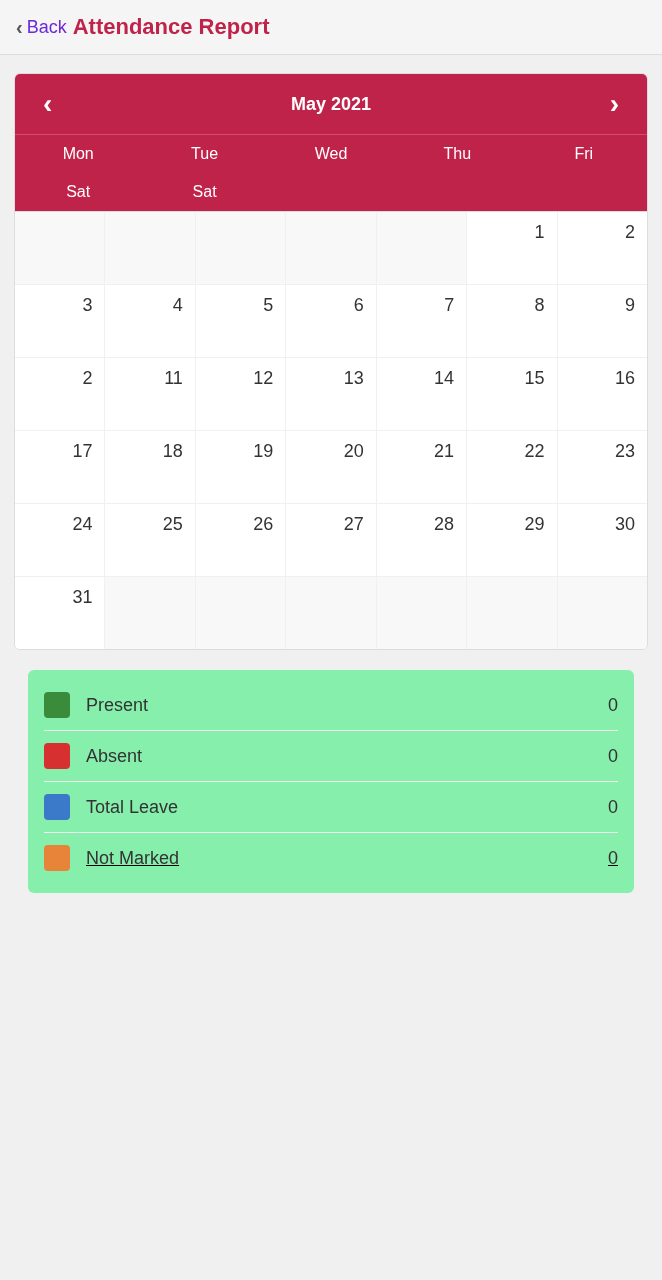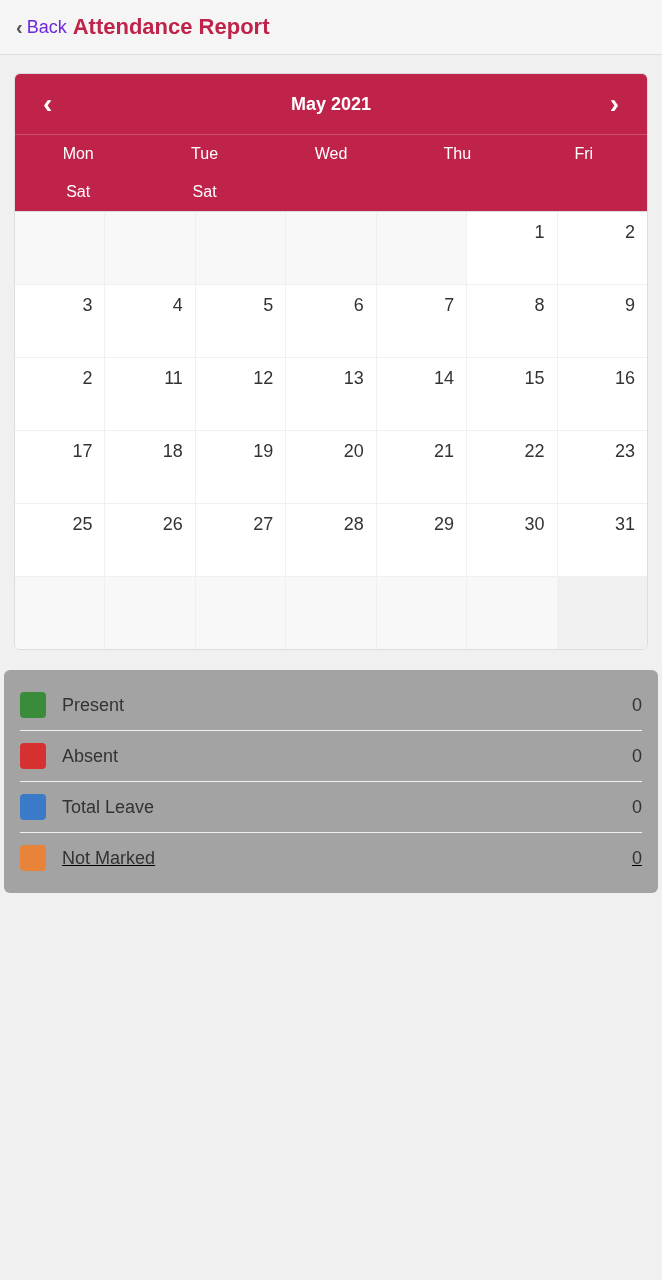--- a/index.html
+++ b/index.html
@@ -108,22 +108,22 @@
       padding: 10px 12px 0 0;
       font-size: 18px;
       color: #333;
     }
     .cal-cell.empty {
       background: #f8f8f8;
     }
 
     
     .legend {
-      margin: 20px 4px;
-      background: #a3a3a3;
+      margin: 20px 28px;
+      background: #86efac;
       border-radius: 6px;
       padding: 10px 16px;
     }
     .legend-item {
       display: flex;
       align-items: center;
       padding: 12px 0;
       border-bottom: 1px solid #f0f0f0;
     }
     .legend-item:last-child {
@@ -199,20 +199,21 @@
       <div class="cal-cell">14</div>
       <div class="cal-cell">15</div>
       <div class="cal-cell">16</div>
       <div class="cal-cell">17</div>
       <div class="cal-cell">18</div>
       <div class="cal-cell">19</div>
       <div class="cal-cell">20</div>
       <div class="cal-cell">21</div>
       <div class="cal-cell">22</div>
       <div class="cal-cell">23</div>
+      <div class="cal-cell">24</div>
       <div class="cal-cell">25</div>
       <div class="cal-cell">26</div>
       <div class="cal-cell">27</div>
       <div class="cal-cell">28</div>
       <div class="cal-cell">29</div>
       <div class="cal-cell">30</div>
       <div class="cal-cell">31</div>
       <div class="cal-cell empty"></div>
       <div class="cal-cell empty"></div>
       <div class="cal-cell empty"></div>

